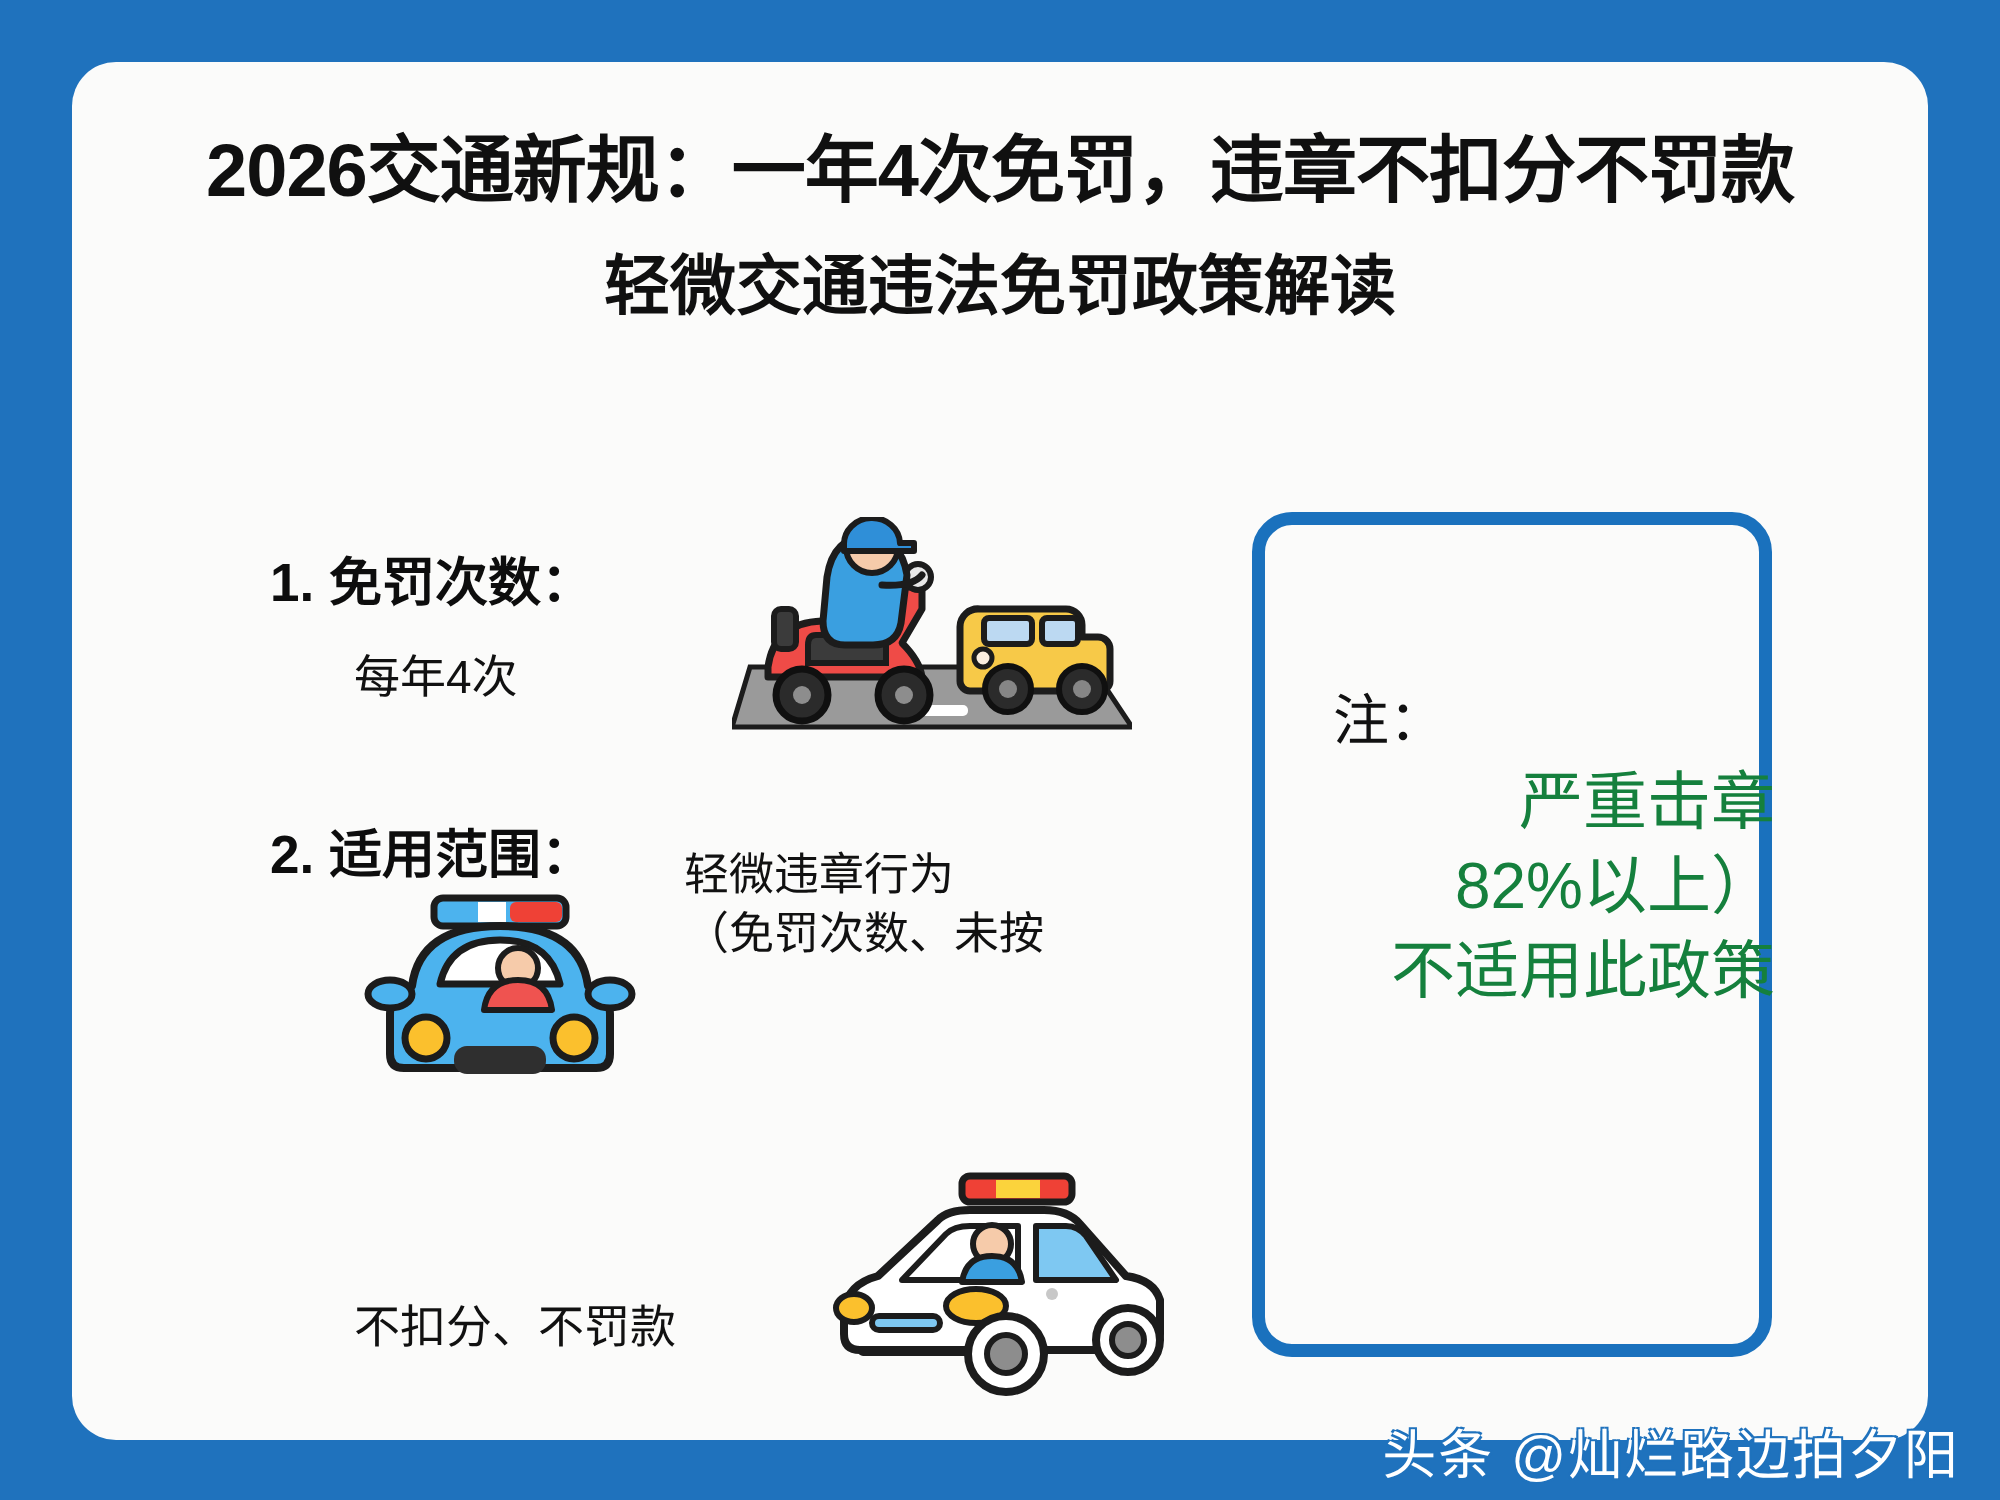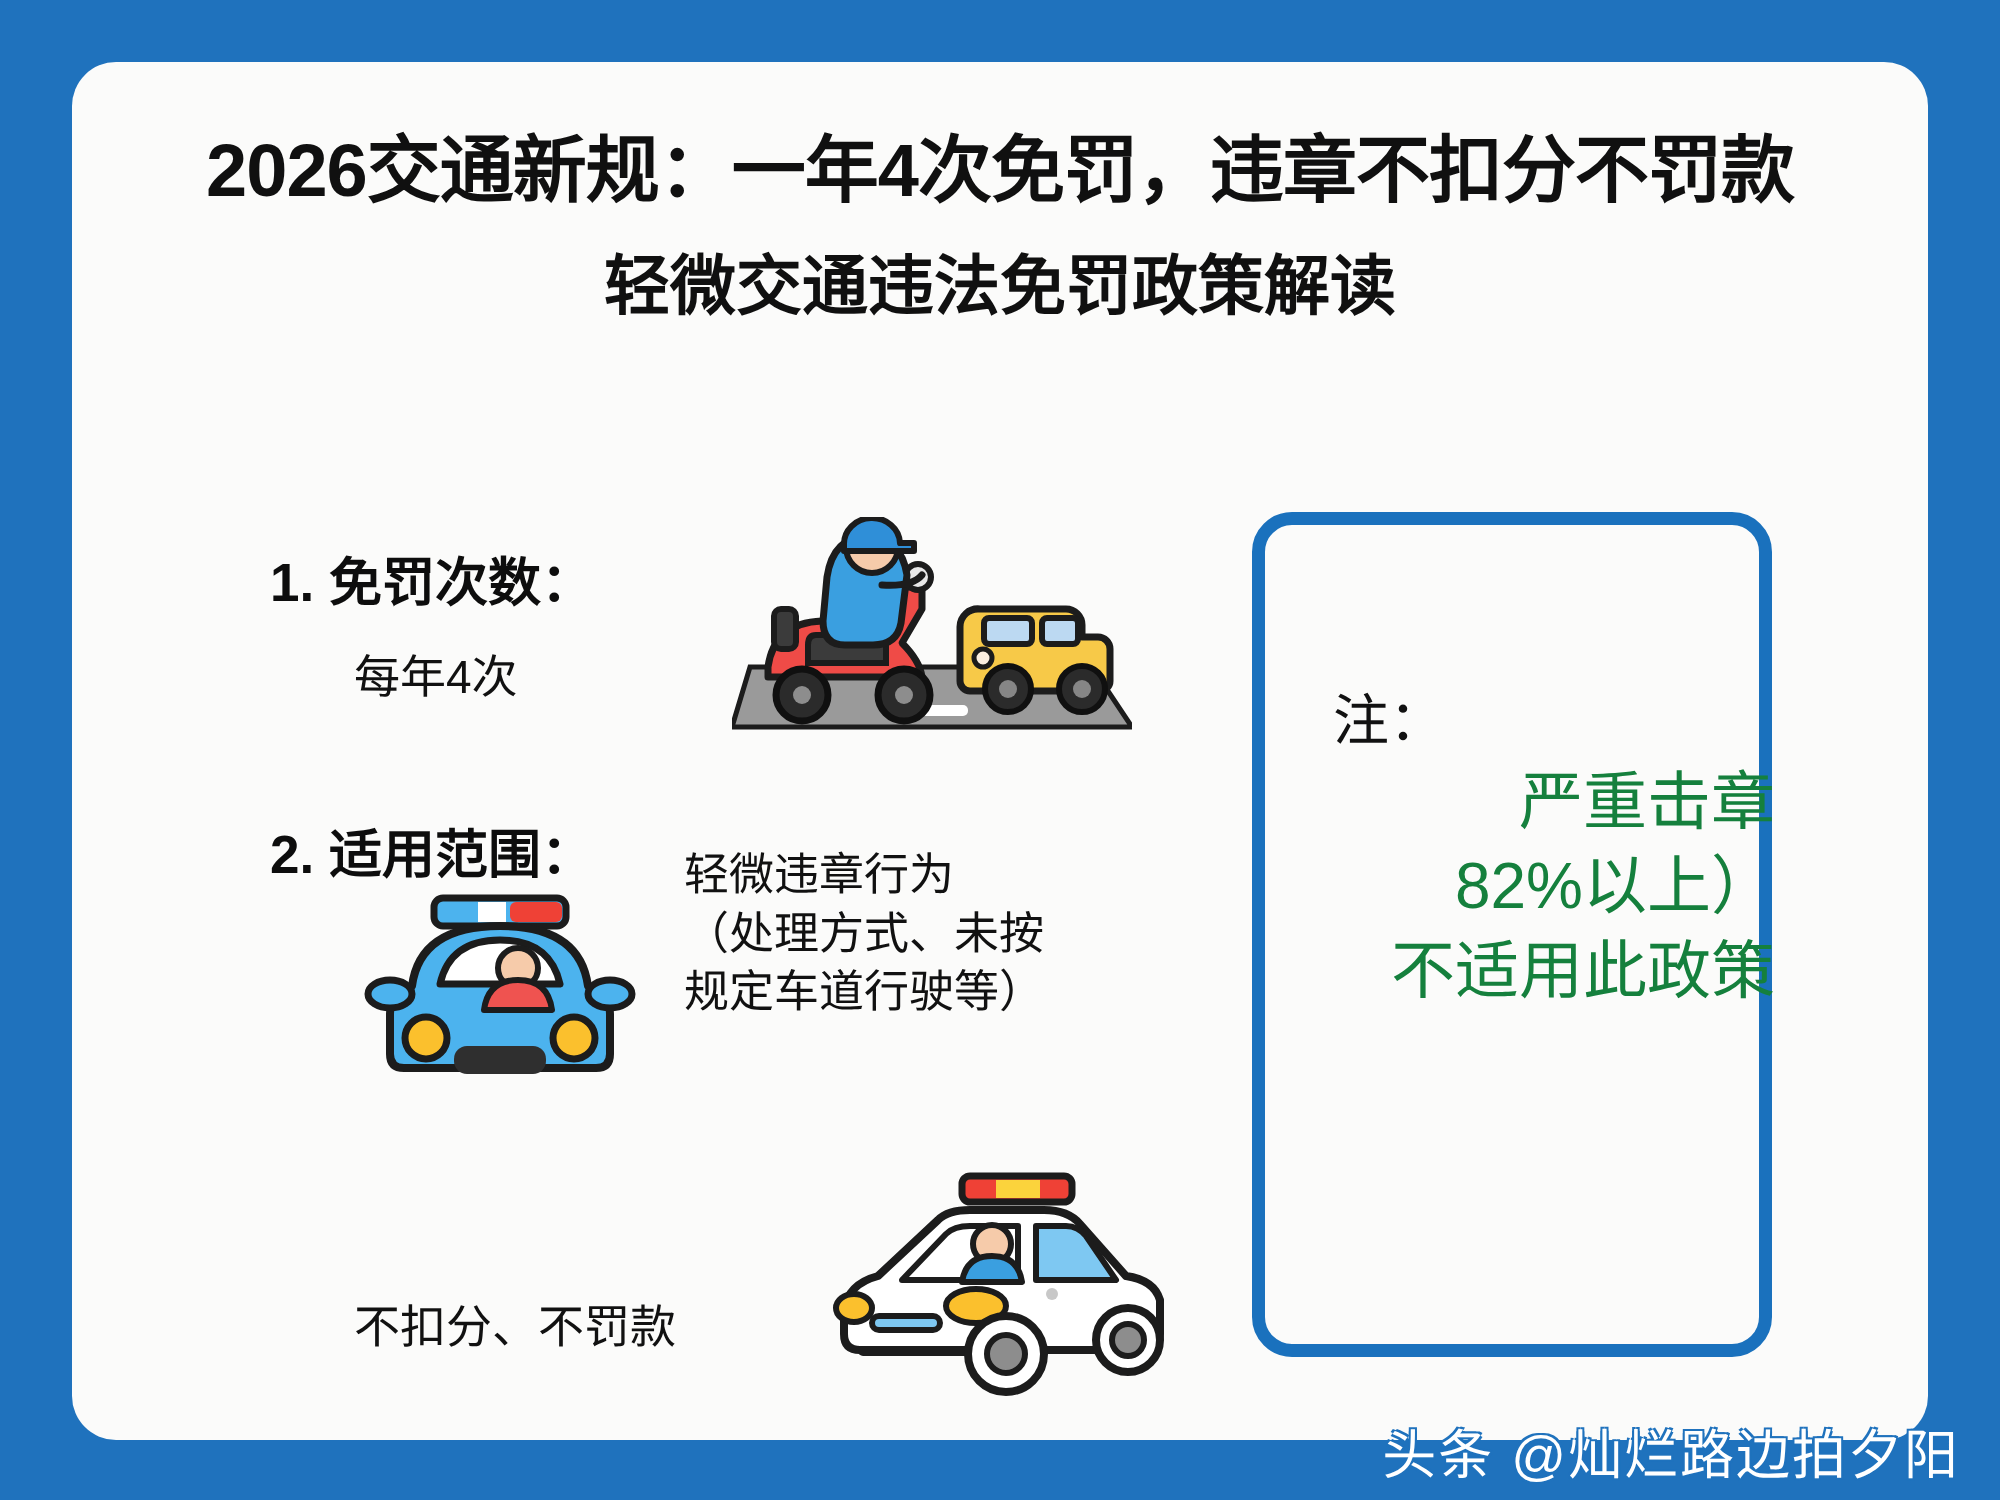--- a/index.html
+++ b/index.html
@@ -199,22 +199,21 @@
           <circle cx="140" cy="30" r="26" fill="#f6cbaa" stroke="#1c1c1c" stroke-width="6"></circle>
           <path d="M112 28 a28 26 0 0 1 56 -2 h14 v8 h-70 z" fill="#2f8fd8" stroke="#1c1c1c" stroke-width="6" stroke-linejoin="round"></path>
         </g>
       </svg>
     </div>
 
     <div class="item-head" id="head2">2. 适用范围：</div>
 
     <div id="desc2">
       <div>轻微违章行为</div>
-      <div>（处理方式、未按</div>
-      <div>规定车道行驶等）</div>
+      <div>（免罚次数、未按</div>
     </div>
 
     <div class="illus" id="illus-police-front">
       <svg width="300" height="200" viewBox="0 0 300 200">
         <g>
           <rect x="84" y="8" width="132" height="28" rx="9" fill="#4cb3ee" stroke="#1c1c1c" stroke-width="7"></rect>
           <rect x="128" y="12" width="28" height="20" fill="#ffffff"></rect>
           <rect x="160" y="12" width="52" height="20" rx="6" fill="#ef4136"></rect>
         </g>
         <g>

